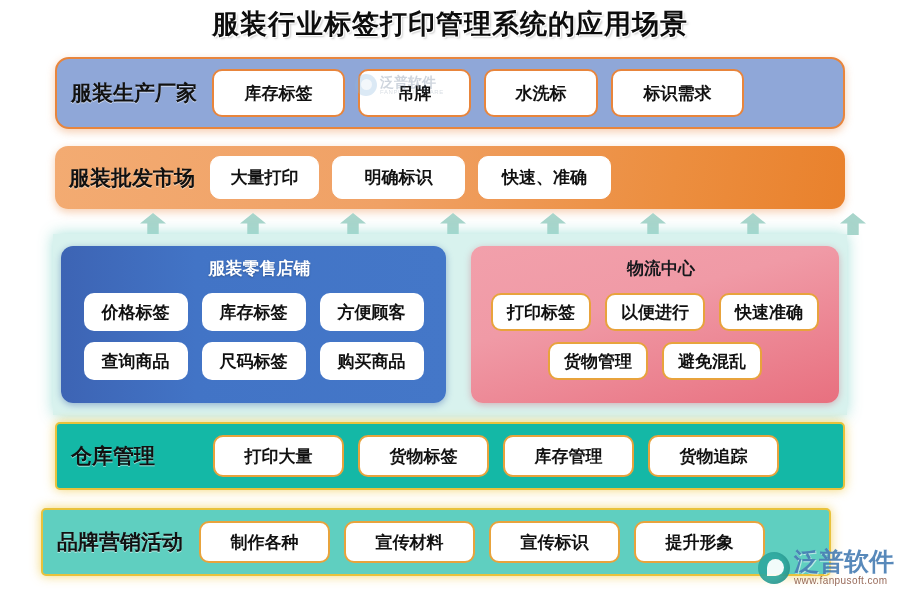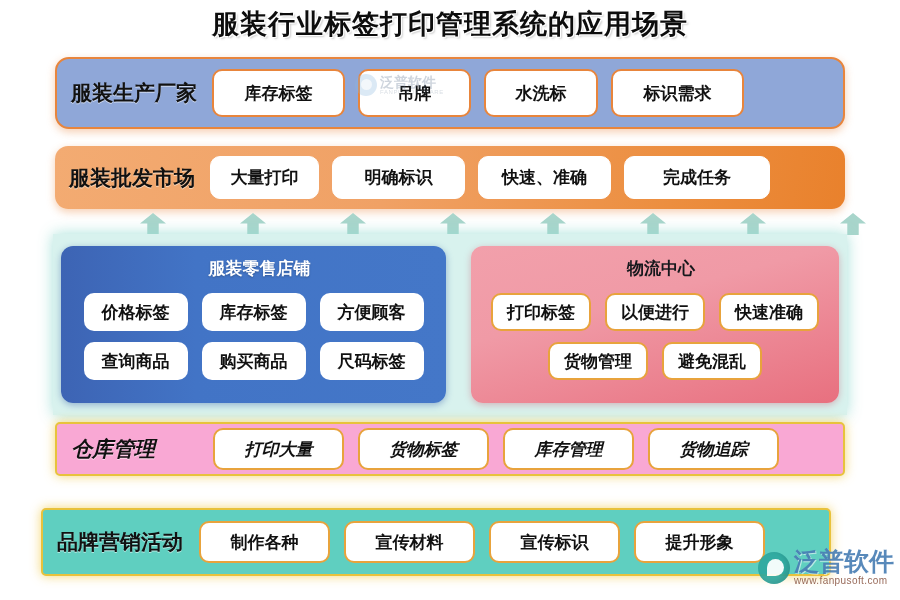--- a/index.html
+++ b/index.html
@@ -120,27 +120,26 @@
     padding:13px 14px 0 14px;
   }
   #panel-retail .chip{width:104px;height:38px;}
   #panel-logistics .chip{
     width:100px;height:38px;
     border:2px solid #e8a33c;
   }
 
   
   #row-warehouse{
-    left:55px;top:422px;width:790px;height:54px;
-    background:#f9a8d4;
+    left:55px;top:422px;width:790px;height:68px;
+    background:#14b8a6;
     border:2px solid #e8c23c;
     border-radius:5px;
     box-shadow:0 0 11px rgba(240,200,70,.75);
     padding:0 14px;
-    font-style:italic;
   }
   #row-warehouse .band-label{width:128px;}
   #row-warehouse .chip{
     height:42px;border:2px solid #e8a33c;
     margin-left:14px;
   }
 
   
   #row-brand{
     left:41px;top:508px;width:790px;height:68px;
@@ -218,21 +217,20 @@
       <div class="wm-t1">泛普软件</div>
       <div class="wm-t2">FANPU SOFTWARE</div>
     </div>
   </div>
 
   <div class="band" id="row-wholesale">
     <div class="band-label">服装批发市场</div>
     <div class="chip" style="width:109px">大量打印</div>
     <div class="chip" style="width:133px">明确标识</div>
     <div class="chip" style="width:133px">快速、准确</div>
-    <div class="chip" style="width:146px">完成任务</div>
   </div>
 
   <div class="arrows">
     <div class="arrow" style="left:85px"></div>
     <div class="arrow" style="left:185px"></div>
     <div class="arrow" style="left:285px"></div>
     <div class="arrow" style="left:385px"></div>
     <div class="arrow" style="left:485px"></div>
     <div class="arrow" style="left:585px"></div>
     <div class="arrow" style="left:685px"></div>
@@ -241,22 +239,22 @@
 
   <div id="middle-stage">
 
     <div class="panel" id="panel-retail">
       <div class="panel-title">服装零售店铺</div>
       <div class="panel-grid">
         <div class="chip">价格标签</div>
         <div class="chip">库存标签</div>
         <div class="chip">方便顾客</div>
         <div class="chip">查询商品</div>
+        <div class="chip">尺码标签</div>
         <div class="chip">购买商品</div>
-        <div class="chip">尺码标签</div>
       </div>
     </div>
 
     <div class="panel" id="panel-logistics">
       <div class="panel-title">物流中心</div>
       <div class="panel-grid">
         <div class="chip">打印标签</div>
         <div class="chip">以便进行</div>
         <div class="chip">快速准确</div>
         <div class="chip">货物管理</div>

